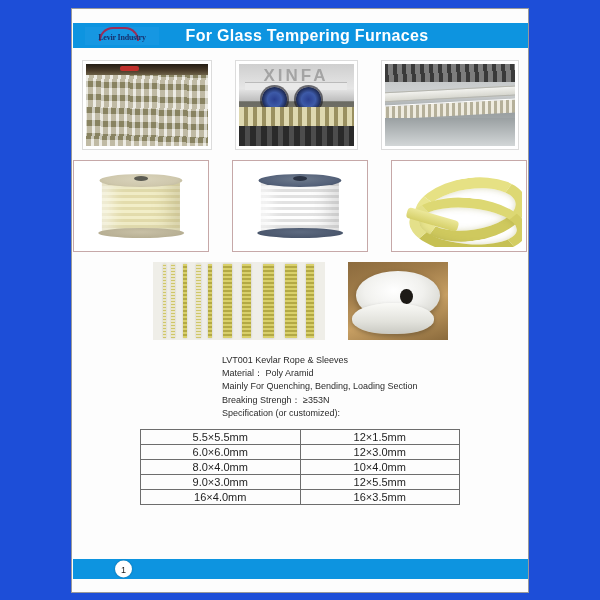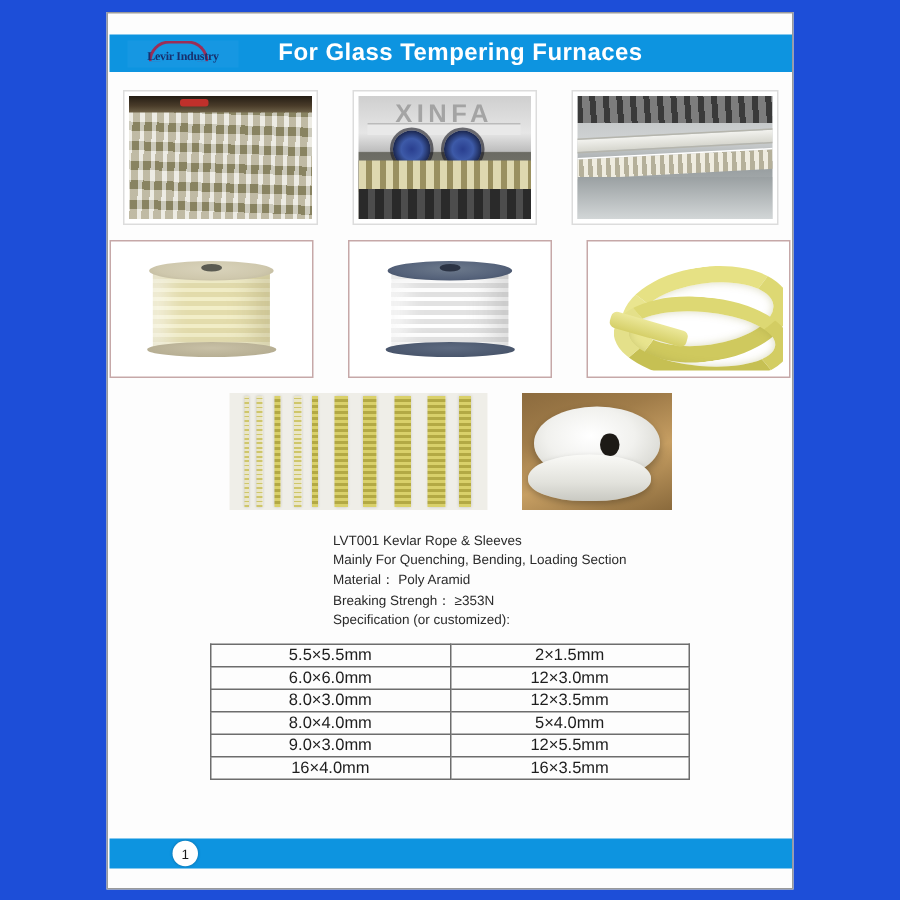--- a/index.html
+++ b/index.html
@@ -520,43 +520,39 @@
           <span class="ph r3b art-sleeve-white">
             <span class="sw-roll"></span>
             <span class="sw-hole"></span>
             <span class="sw-fold"></span>
           </span>
         </div>
       </div>
 
       <div class="spec-text">
         <div>LVT001 Kevlar Rope &amp; Sleeves</div>
+        <div>Material：  Poly Aramid</div>
         <div>Mainly For Quenching, Bending, Loading Section</div>
-        <div>Material：  Poly Aramid</div>
         <div>Breaking Strengh：  ≥353N</div>
         <div>Specification (or customized):</div>
       </div>
 
       <table class="spec-table">
         <tbody>
             <tr>
               <td>5.5×5.5mm</td>
-              <td>2×1.5mm</td>
+              <td>12×1.5mm</td>
             </tr>
             <tr>
               <td>6.0×6.0mm</td>
               <td>12×3.0mm</td>
             </tr>
             <tr>
-              <td>8.0×3.0mm</td>
-              <td>12×3.5mm</td>
-            </tr>
-            <tr>
               <td>8.0×4.0mm</td>
-              <td>5×4.0mm</td>
+              <td>10×4.0mm</td>
             </tr>
             <tr>
               <td>9.0×3.0mm</td>
               <td>12×5.5mm</td>
             </tr>
             <tr>
               <td>16×4.0mm</td>
               <td>16×3.5mm</td>
             </tr>
           </tbody>

